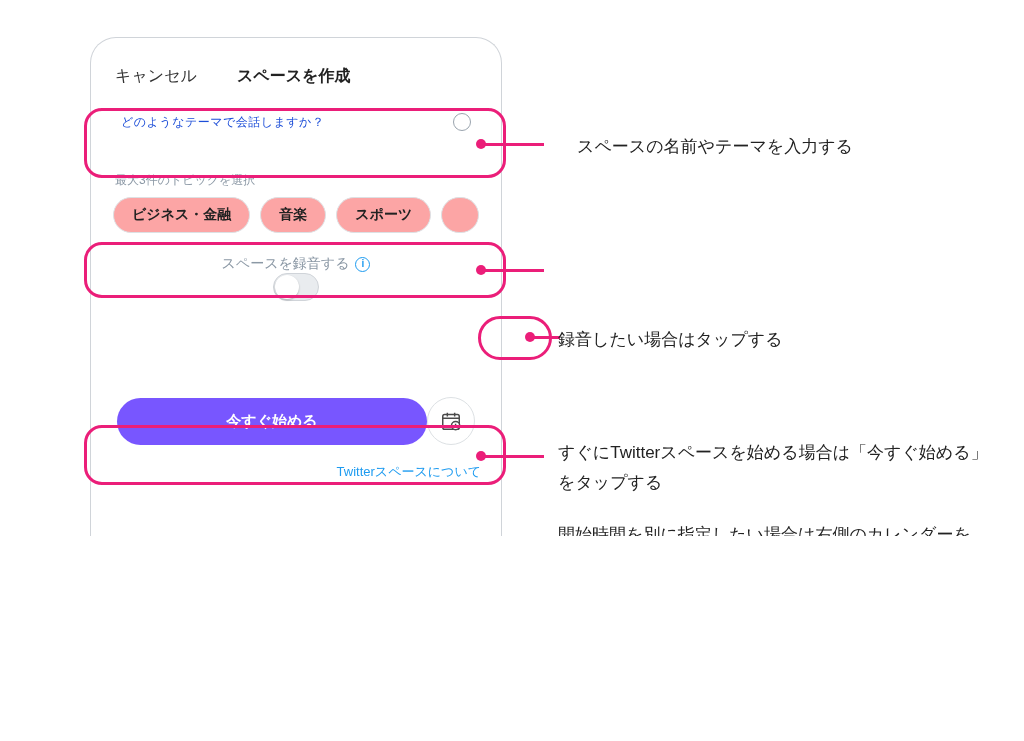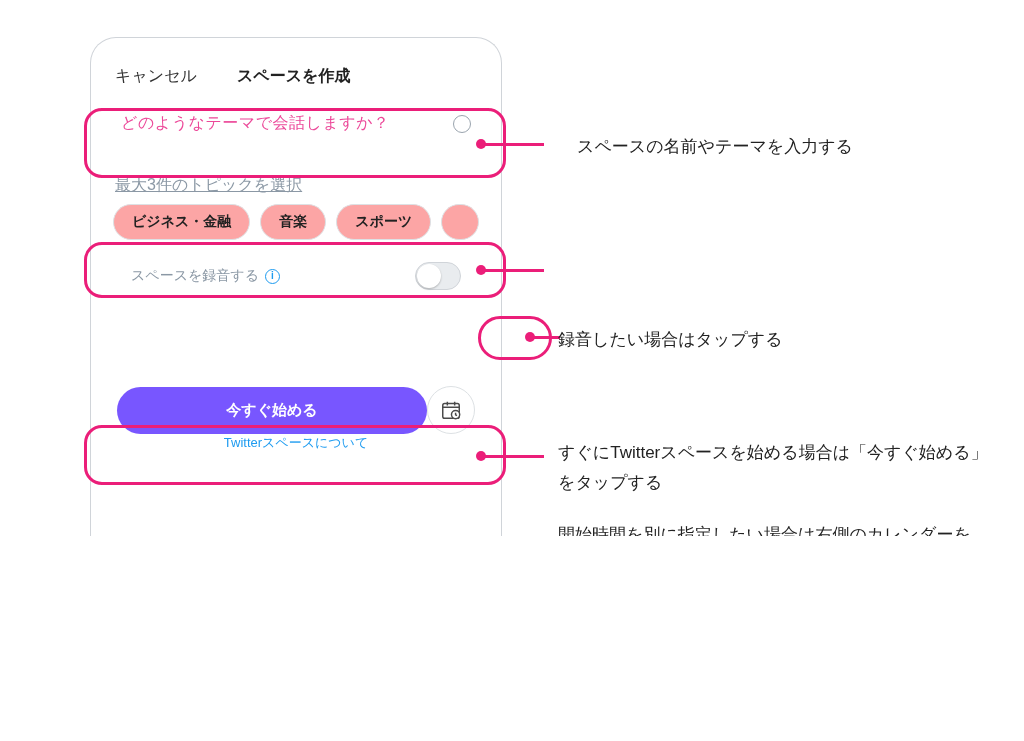--- a/index.html
+++ b/index.html
@@ -16,36 +16,36 @@
   .phone{
     position:absolute;left:90px;top:37px;width:412px;height:660px;
     border:1px solid #D0D4D9;border-bottom:none;border-radius:26px 26px 0 0;
     overflow:hidden;background:#fff;
   }
   .p-header{display:flex;align-items:center;gap:40px;padding:28px 16px 18px 24px;font-size:16px;}
   .p-cancel{color:#333;}
   .p-title{font-weight:700;}
   .p-body{padding:0 20px;}
   .input-row{display:flex;align-items:center;justify-content:space-between;padding:8px 6px 26px 6px;margin:0 4px;}
-  .input-placeholder{color:#ec4899;font-size:16px;letter-spacing:.5px;}
+  .input-placeholder{color:#1d4ed8;font-size:12px;letter-spacing:.5px;}
   .radio{width:18px;height:18px;border:1.5px solid #9AA4AE;border-radius:50%;flex:0 0 auto;}
-  .sect-label{color:#8B98A5;font-size:16px;margin:15px 4px 8px;text-decoration:underline;}
+  .sect-label{color:#8B98A5;font-size:12px;margin:15px 4px 8px;}
   .chips{display:flex;gap:10px;overflow:hidden;margin:0 0 0 2px;}
   .chip{border:1px solid #DDE1E4;border-radius:20px;padding:8px 18px;font-size:14px;font-weight:700;white-space:nowrap;background:#fca5a5;}
   .chip.partial{width:38px;padding:9px 0;}
-  .record-row{display:flex;align-items:center;justify-content:space-between;margin:22px 20px 0;}
+  .record-row{display:flex;align-items:center;justify-content:space-between;margin:22px 20px 0;flex-direction:column;}
   .record-label{display:flex;align-items:center;gap:6px;color:#8B98A5;font-size:14px;}
   .info-ic{width:15px;height:15px;border:1.5px solid var(--tw-blue);border-radius:50%;color:var(--tw-blue);font-size:10px;line-height:12px;text-align:center;font-weight:700;}
   .toggle{width:46px;height:28px;border-radius:14px;background:#E9ECEF;border:1px solid #D0D4D9;position:relative;}
   .toggle .knob{position:absolute;left:1px;top:1px;width:24px;height:24px;border-radius:50%;background:#fff;box-shadow:0 1px 2px rgba(0,0,0,.25);}
   .start-row{display:flex;align-items:center;margin:96px 6px 0;}
   .start-btn{flex:1;background:var(--purple);color:#fff;font-weight:700;font-size:15px;text-align:center;padding:14px 0;border-radius:24px;}
   .sched-btn{width:48px;height:48px;border:1px solid #DDE1E4;border-radius:50%;display:flex;align-items:center;justify-content:center;color:#4a4a4a;position:relative;}
   .cal-svg{width:22px;height:22px;}
-  .about-link{text-align:center;font-size:13px;color:var(--tw-blue);margin-top:0;}
+  .about-link{text-align:right;font-size:13px;color:var(--tw-blue);margin-top:18px;}
 
   
   .kbd{position:absolute;left:0;right:0;bottom:0;height:97px;background:#D1D5DA;border-top:1px solid #B9BEC4;display:flex;}
   .kbd .key{flex:1;margin:8px 3px 0;background:#fff;border-radius:6px 6px 0 0;border-bottom:none;box-shadow:0 1px 0 rgba(0,0,0,.12);display:flex;align-items:flex-start;justify-content:center;padding-top:22px;font-size:20px;color:#444;}
   .kbd .key.mod{background:#B8BCC2;color:#4a4a4a;font-size:24px;}
   .kbd .key.first{margin-left:6px;}
   .kbd .key.last{margin-right:6px;}
 
   
   .hi{position:absolute;border:3px solid var(--accent);border-radius:18px;}

